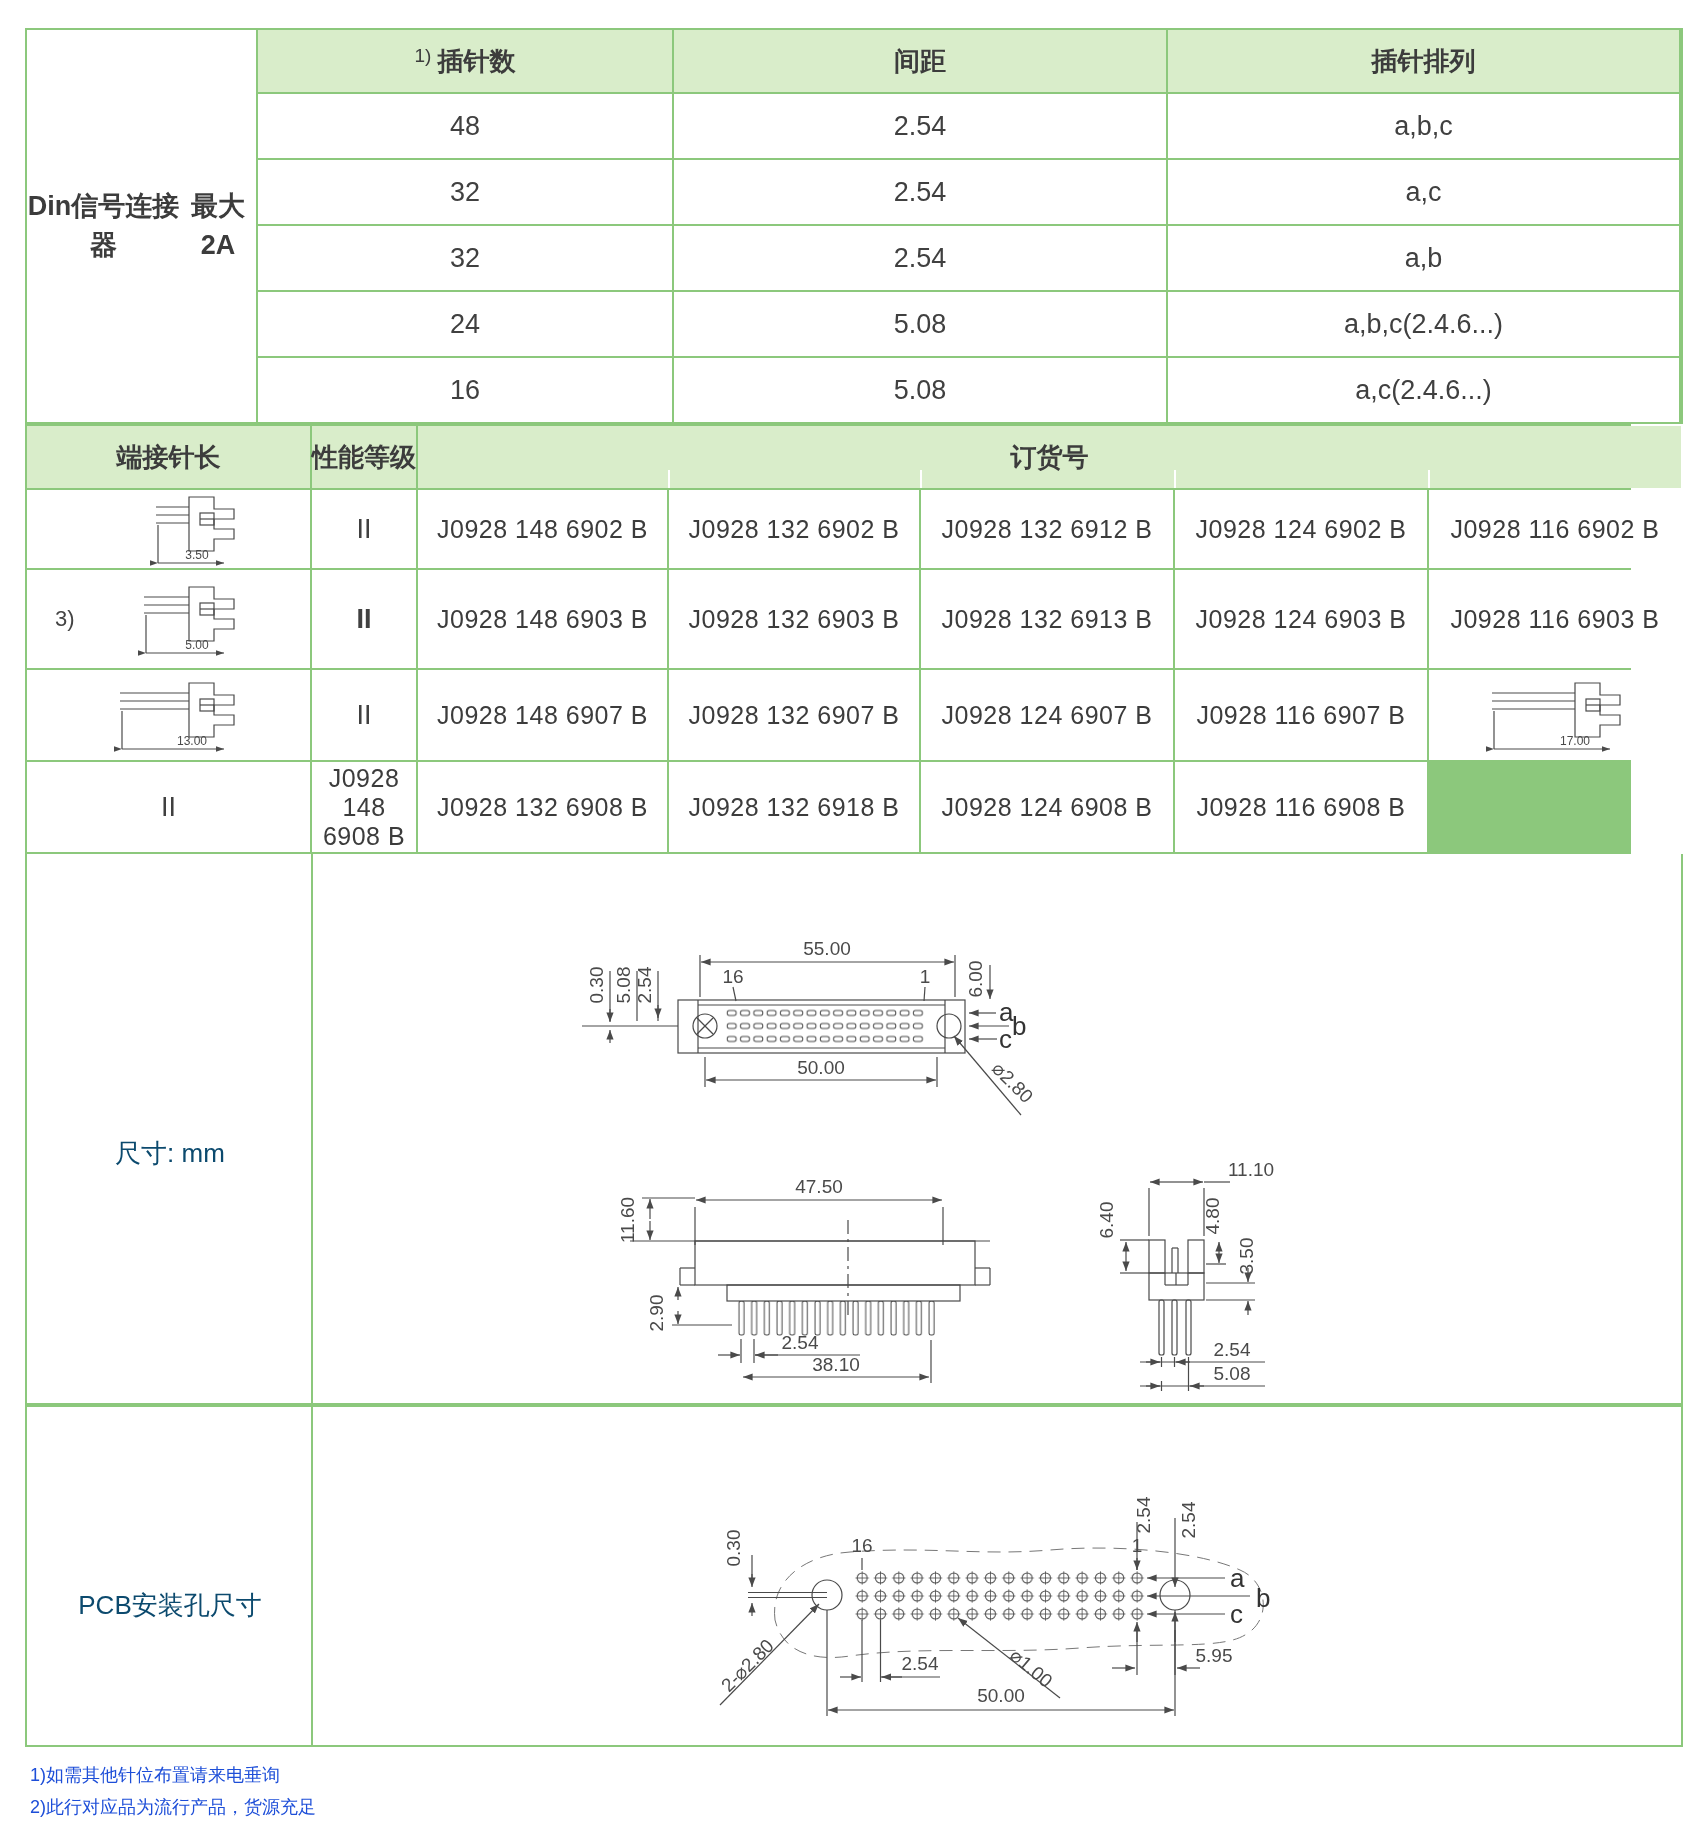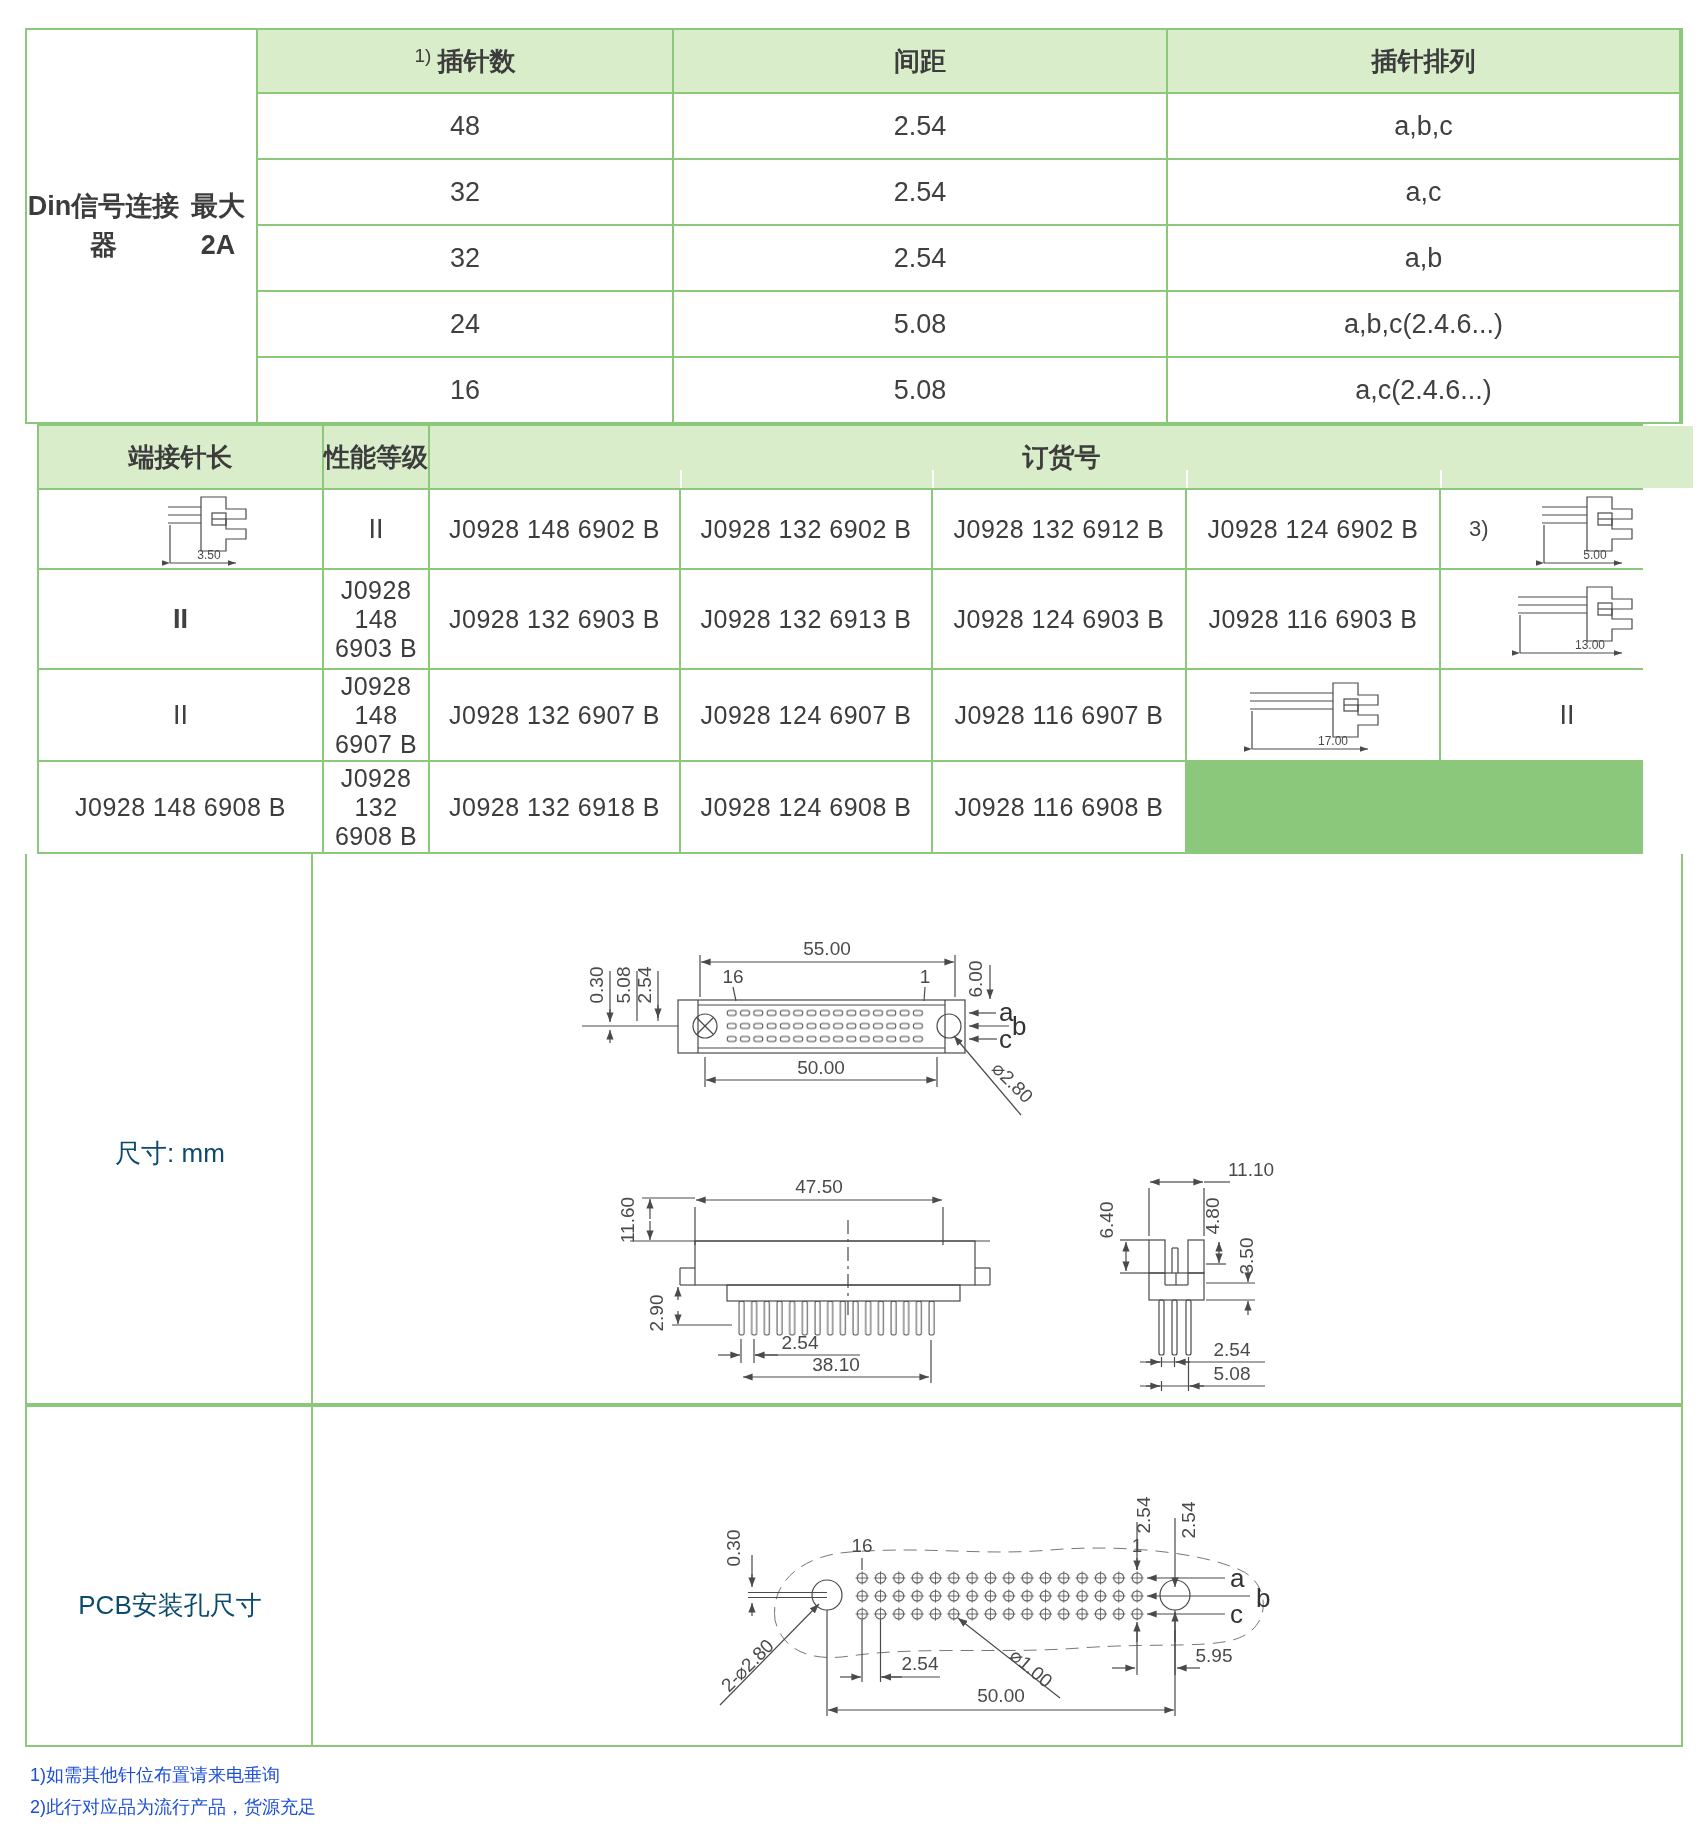--- a/index.html
+++ b/index.html
@@ -9,21 +9,21 @@
   .cell{background:#fff;display:flex;align-items:center;justify-content:center;text-align:center;}
   .th{background:#d9edca;font-weight:bold;font-size:26px;}
   .td{font-size:27px;color:#404040;}
   .pn{font-size:25px;letter-spacing:0.5px;}
   .boldrow .pn, .boldrow .gradeTxt{font-weight:bold;}
   #tbl-top{left:25px;top:28px;width:1658px;
     grid-template-columns:229px 414px 492px 511px;
     grid-template-rows:62px 64px 64px 64px 64px 64px;}
   #tbl-order{left:25px;top:424px;width:1606px;
     grid-template-columns:283px 104px 249px 250px 252px 252px 252px;
-    grid-template-rows:62px 78px 98px 90px 90px;margin-left:12px;}
+    grid-template-rows:62px 78px 98px 90px 90px;}
   .leftcell{grid-row:1/7;grid-column:1;font-weight:bold;font-size:27px;line-height:1.45;}
   .orderhdr{position:relative;}
   .tick{position:absolute;bottom:0;width:2px;height:18px;background:#fff;}
   .sec{position:absolute;left:25px;width:1654px;border:2px solid #8cc87c;border-top:none;box-sizing:content-box;background:#fff;} 
   .secdivider{position:absolute;left:284px;top:0;bottom:0;width:2px;background:#8cc87c;}
   .seclabel{position:absolute;left:0;width:286px;text-align:center;font-size:26px;color:#0c4a6e;}
   .notemark{position:absolute;left:28px;font-size:22px;color:#444;}
   .iconwrap{position:relative;width:100%;height:100%;display:flex;align-items:center;justify-content:center;}
   .foot{position:absolute;left:30px;font-size:18px;color:#1d4ed8;}
   svg{overflow:visible;}
@@ -102,20 +102,21 @@
           </g>
           <text class="dimS" x="103" y="74" text-anchor="middle">3.50</text>
         </svg>
       </div>
     </div>
     <div class="cell td gradeTxt">II</div>
     <div class="cell pn">J0928 148 6902 B</div>
     <div class="cell pn">J0928 132 6902 B</div>
     <div class="cell pn">J0928 132 6912 B</div>
     <div class="cell pn">J0928 124 6902 B</div>
+    <div class="cell pn">J0928 116 6902 B</div>
 
     <div class="cell boldrow" style="position:relative;">
       <span class="notemark">3)</span>
       <div class="iconwrap">
         <svg width="150" height="88" viewBox="0 0 150 88">
           <defs>
               <marker id="ahI2" markerWidth="8" markerHeight="6" refX="7" refY="2.5" orient="auto">
                 <path d="M0,0L7,2.5L0,5Z" fill="#4a4a4a"></path>
               </marker>
             </defs>

